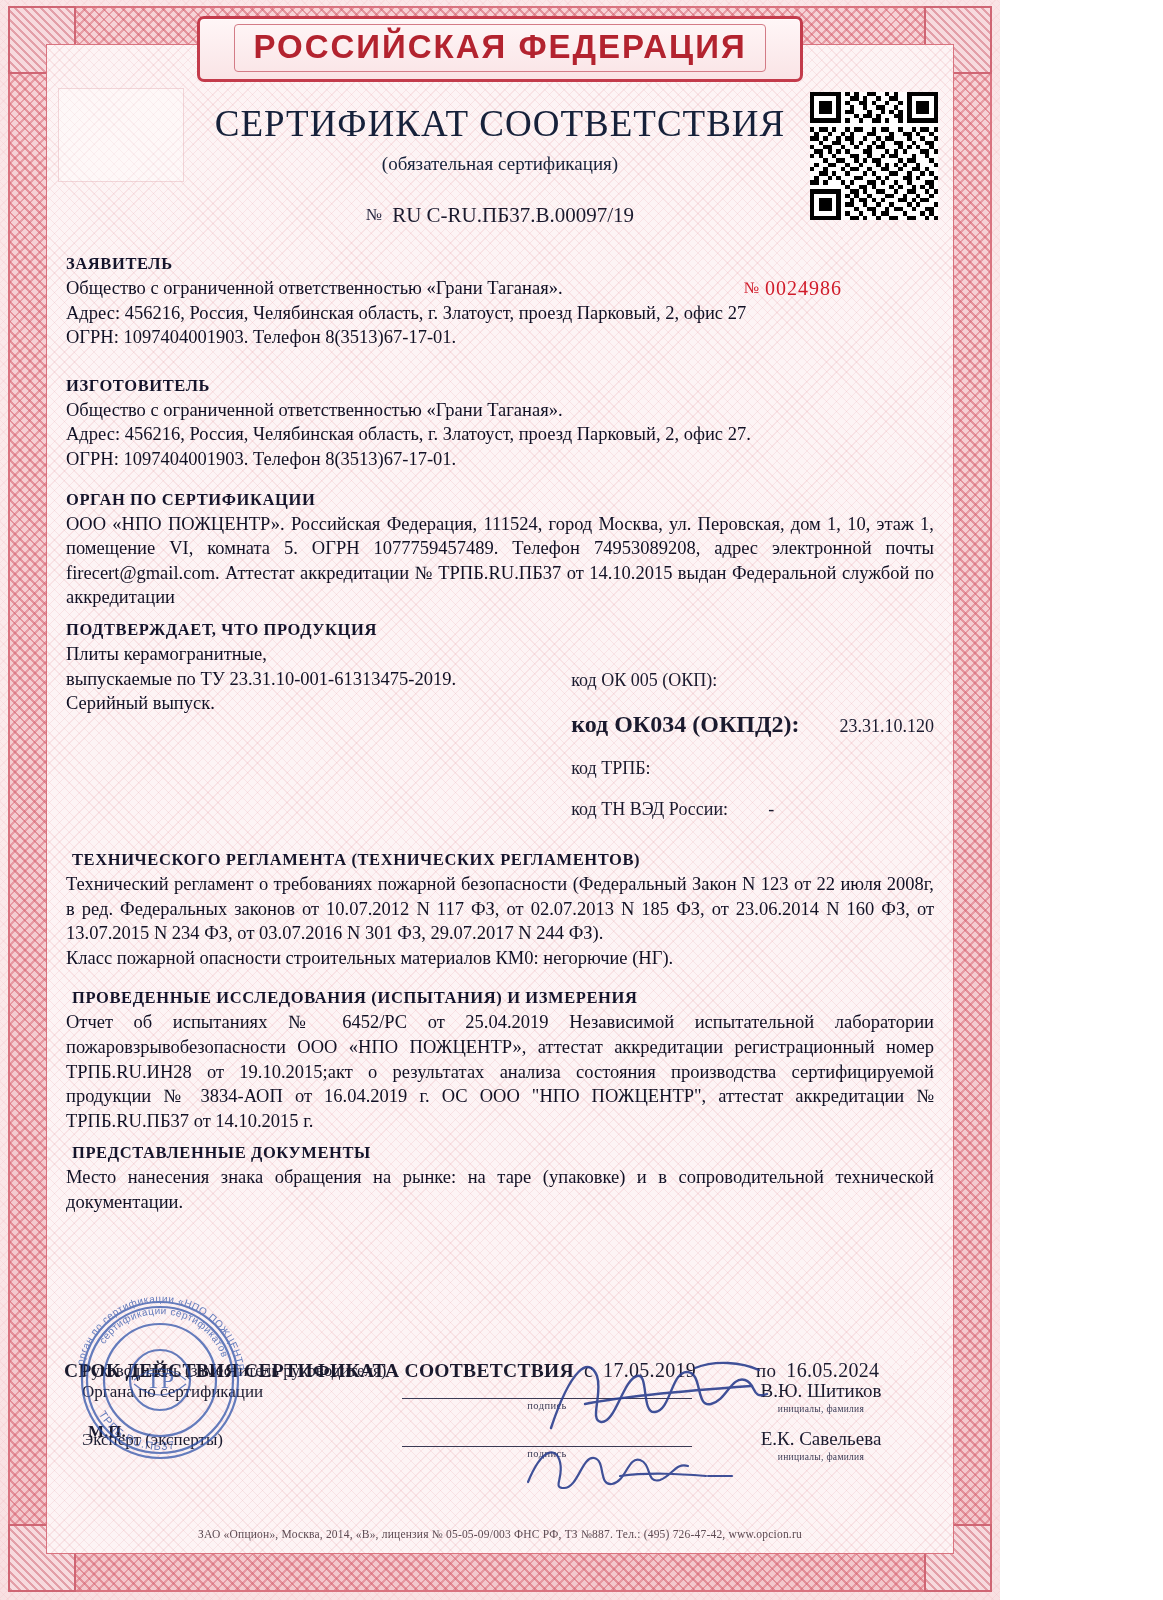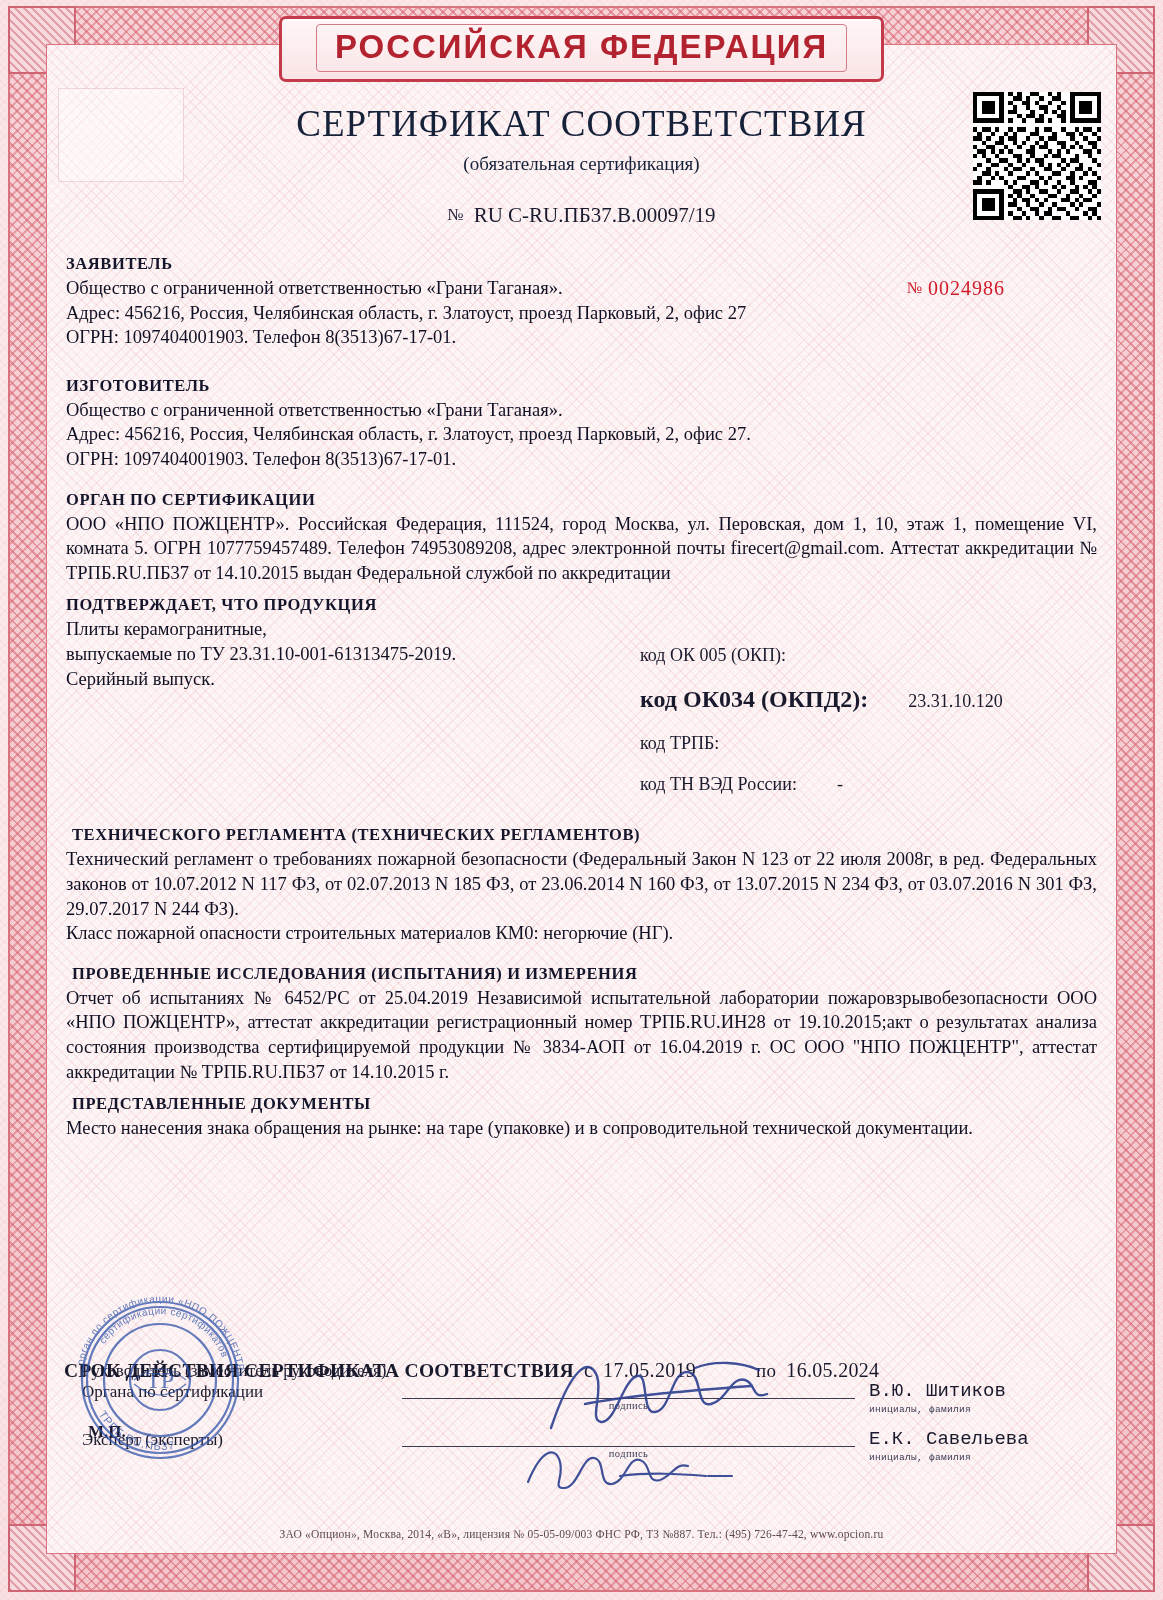--- a/index.html
+++ b/index.html
@@ -6,21 +6,21 @@
     margin: 0;
     padding: 0;
     background: #ffffff;
   }
   body {
     font-family: "Liberation Serif", serif;
     color: #1a1a2e;
   }
   .page {
     position: relative;
-    width: 1163px;
+    width: 1000px;
     height: 1600px;
     overflow: hidden;
     background:
       repeating-linear-gradient(45deg, rgba(228,140,150,0.10) 0 1px, rgba(255,255,255,0) 1px 6px),
       repeating-linear-gradient(-45deg, rgba(228,140,150,0.10) 0 1px, rgba(255,255,255,0) 1px 6px),
       radial-gradient(circle at 50% 42%, #fdf2f3 0%, #fcebec 45%, #f9e0e2 100%);
   }
   
   .border-outer {
     position: absolute;
@@ -224,23 +224,23 @@
     position: absolute;
     left: 50%;
     transform: translateX(-50%);
     top: 3px;
     font-size: 10.5px;
     color: #3b3b55;
     letter-spacing: 0.4px;
   }
   .sig-name {
     width: 230px;
+    text-align: center;
     font-size: 19px;
     position: relative;
-    font-family: Liberation Mono, monospace;
   }
   .sig-name .fio-cap {
     position: absolute;
     left: 0; right: 0;
     top: 24px;
     font-size: 9.5px;
     letter-spacing: 0.3px;
     color: #3b3b55;
   }
   .mp {

